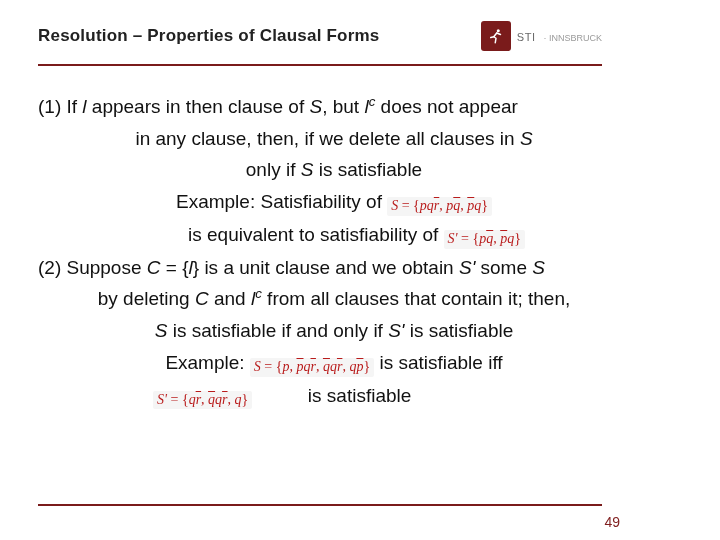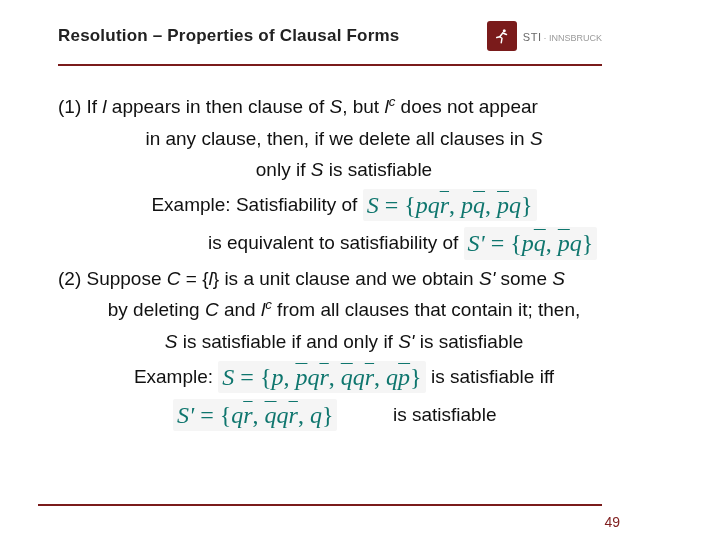--- a/index.html
+++ b/index.html
@@ -10,21 +10,21 @@
     background: #fff;
     font-family: Arial, Helvetica, sans-serif;
     color: #111;
     overflow: hidden;
   }
   .slide {
     position: relative;
     width: 640px;
     height: 540px;
     box-sizing: border-box;
-    padding: 14px 38px 0 58px;
+    padding: 14px 38px 0 38px;
   }
   .header {
     display: flex;
     justify-content: space-between;
     align-items: center;
     height: 44px;
   }
   .title {
     font-size: 17px;
     font-weight: bold;
@@ -48,21 +48,21 @@
   }
   .logo-text {
     font-size: 11px;
     font-weight: normal;
     color: #6a6a6a;
     letter-spacing: 0.5px;
   }
   .logo-sub {
     font-size: 9px;
     color: #9a9a9a;
-    margin-left: 2px;
+    margin-left: 8px;
   }
   .hr {
     border: 0;
     border-top: 2px solid #7a1b1b;
     margin: 6px 0 28px 0;
   }
   .content {
     font-size: 19px;
     line-height: 1.35;
     color: #111;
@@ -75,23 +75,23 @@
     text-align: center;
   }
   .content .indent2 {
     padding-left: 150px;
   }
   .it { font-style: italic; }
   sup { font-size: 0.7em; line-height: 0; vertical-align: super; font-style: italic; }
   .mathimg {
     display: inline-block;
     font-family: "Times New Roman", Times, serif;
-    font-size: 24px;
+    font-size: 14px;
     font-style: italic;
-    color: #0f766e;
+    color: #b91c1c;
     background: #f5f5f5;
     padding: 0 4px;
     border-radius: 2px;
     vertical-align: -2px;
     white-space: nowrap;
   }
   .ov {
     text-decoration: overline;
     text-decoration-thickness: 1px;
   }

